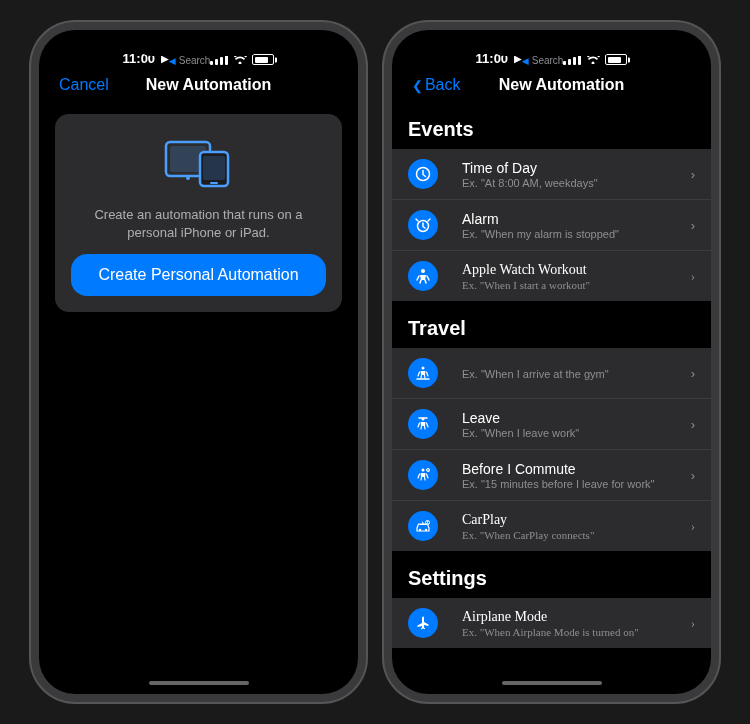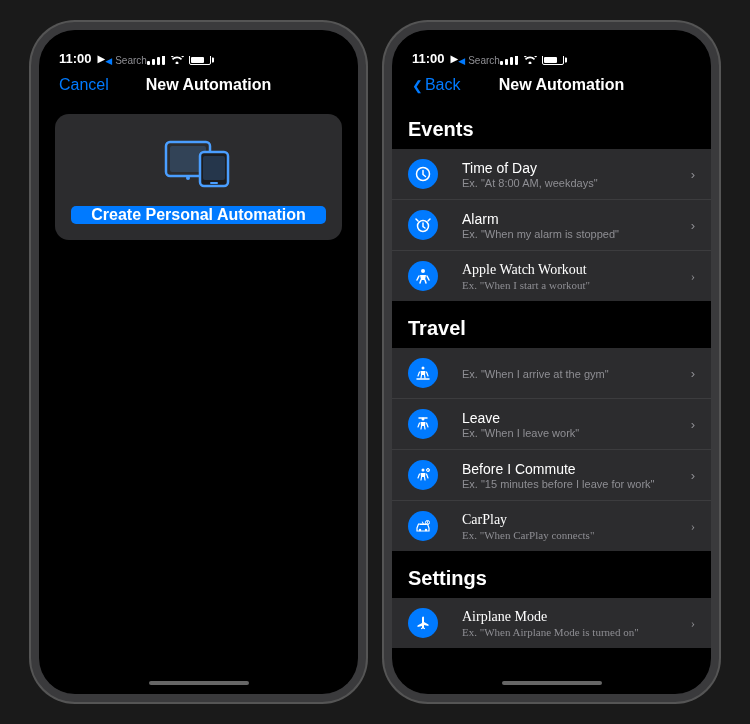--- a/index.html
+++ b/index.html
@@ -47,21 +47,21 @@
       overflow: hidden;
       display: flex;
       flex-direction: column;
     }
 
     
     .status-bar {
       height: 42px;
       display: flex;
       align-items: flex-end;
-      justify-content: flex-start;
+      justify-content: center;
       padding: 16px 20px 6px;
       flex-shrink: 0;
       position: relative;
       z-index: 5;
     }
 
     .status-time {
       font-size: 13px;
       font-weight: 600;
       color: #fff;
@@ -172,24 +172,25 @@
 
     .card-description {
       font-size: 13px;
       color: #aeaeb2;
       text-align: center;
       line-height: 1.4;
     }
 
     .card-button {
       width: 100%;
-      border-radius: 5px;
+      padding: 12px;
+      border-radius: 16px;
       border: none;
       font-size: 16px;
-      font-weight: 700;
+      font-weight: 400;
       cursor: pointer;
       color: #fff;
     }
 
     .card-button.blue {
       background: #007aff;
     }
 
     .card-button.orange {
       background: #f4a61d;
@@ -338,20 +339,22 @@
 
             <rect x="2" y="4" width="44" height="34" rx="4" stroke="#4a9eff" stroke-width="2.5" fill="none"></rect>
             <rect x="6" y="8" width="36" height="26" rx="2" fill="#4a9eff" opacity="0.2"></rect>
             <circle cx="24" cy="40" r="2" fill="#4a9eff"></circle>
 
             <rect x="36" y="14" width="28" height="34" rx="4" fill="#1c1c1e" stroke="#4a9eff" stroke-width="2.5"></rect>
             <rect x="39" y="18" width="22" height="24" rx="2" fill="#4a9eff" opacity="0.2"></rect>
             <rect x="46" y="44" width="8" height="2" rx="1" fill="#4a9eff"></rect>
           </svg>
         </div>
+        <p class="card-description">Create an automation that runs on a
+personal iPhone or iPad.</p>
         <button class="card-button blue">Create Personal Automation</button>
       </div>
 
 
     </div>
 
     <div class="home-indicator">
       <div class="home-bar"></div>
     </div>
 

